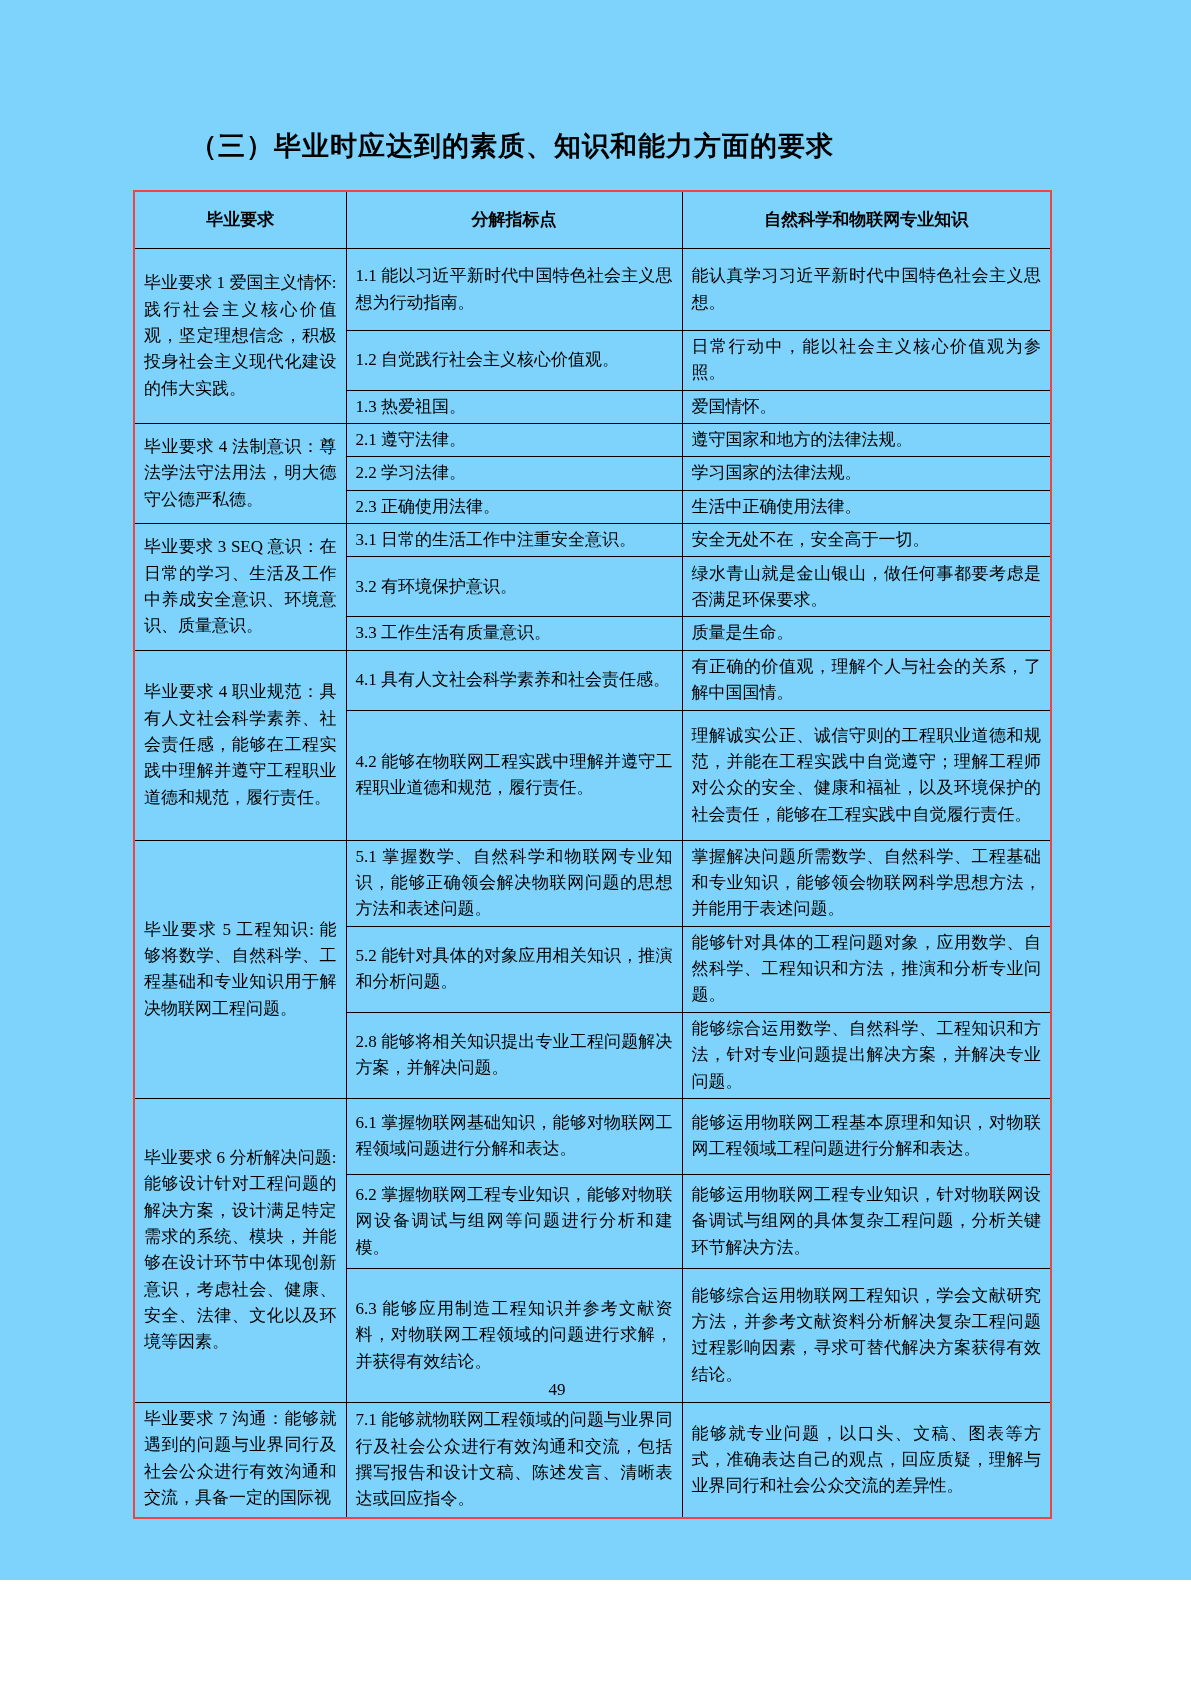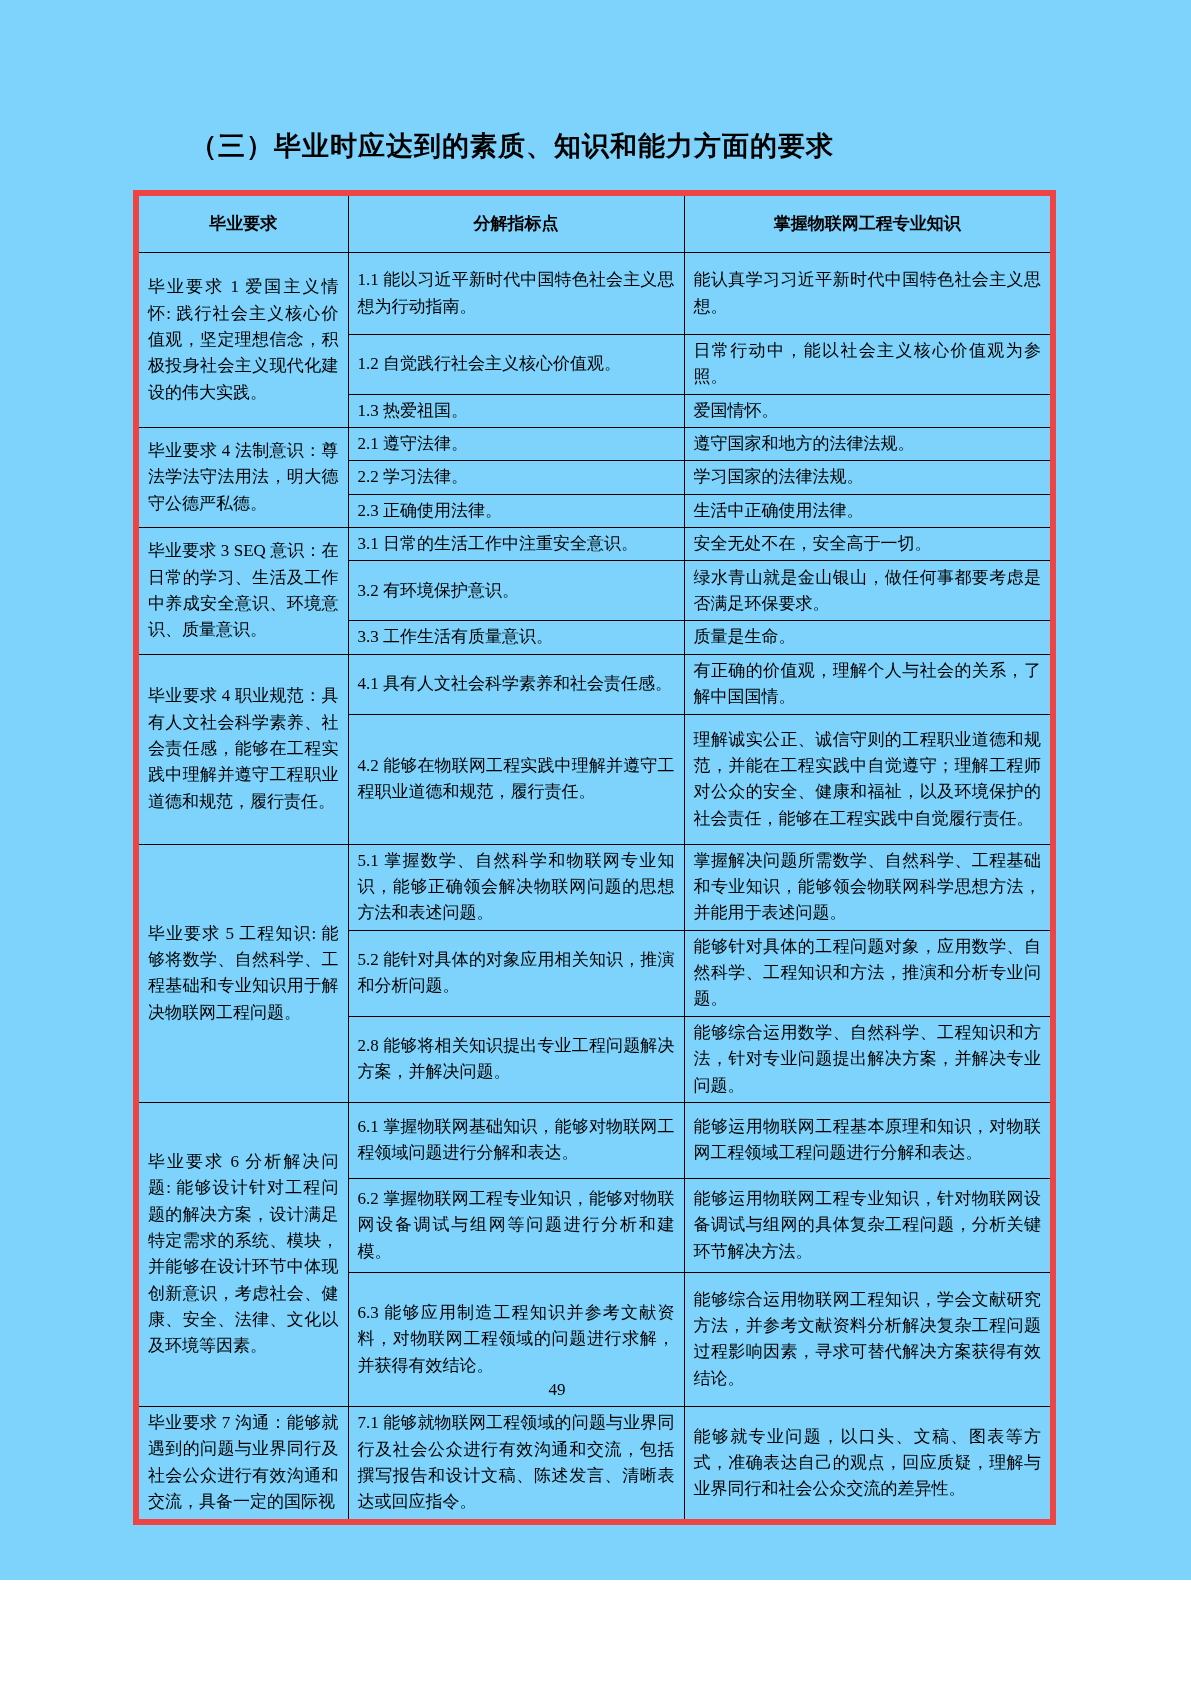--- a/index.html
+++ b/index.html
@@ -19,21 +19,21 @@
   .title {
     margin: 0;
     padding: 128px 0 0 190px;
     font-size: 27px;
     font-weight: bold;
     letter-spacing: 1px;
   }
   table.req-table {
     margin: 26px 0 0 133px;
     border-collapse: collapse;
-    border: 6px solid #ef4444;
+    border: 2px solid #ef4444;
     table-layout: fixed;
     width: 917px;
   }
   table.req-table th,
   table.req-table td {
     border: 1px solid #000;
     font-size: 17px;
     line-height: 1.55;
     padding: 3px 9px;
     vertical-align: middle;
@@ -68,21 +68,21 @@
   <table class="req-table">
     <colgroup>
         <col class="c1">
         <col class="c2">
         <col class="c3">
       </colgroup>
     <thead>
       <tr>
         <th>毕业要求</th>
         <th>分解指标点</th>
-        <th>掌握物联网工程专业知识</th>
+        <th>自然科学和物联网专业知识</th>
       </tr>
     </thead>
     <tbody>
 
       <tr style="height:82px;">
         <td rowspan="3">毕业要求 1 爱国主义情怀: 践行社会主义核心价值观，坚定理想信念，积极投身社会主义现代化建设的伟大实践。</td>
         <td>1.1 能以习近平新时代中国特色社会主义思想为行动指南。</td>
         <td>能认真学习习近平新时代中国特色社会主义思想。</td>
       </tr>
       <tr style="height:46px;">

